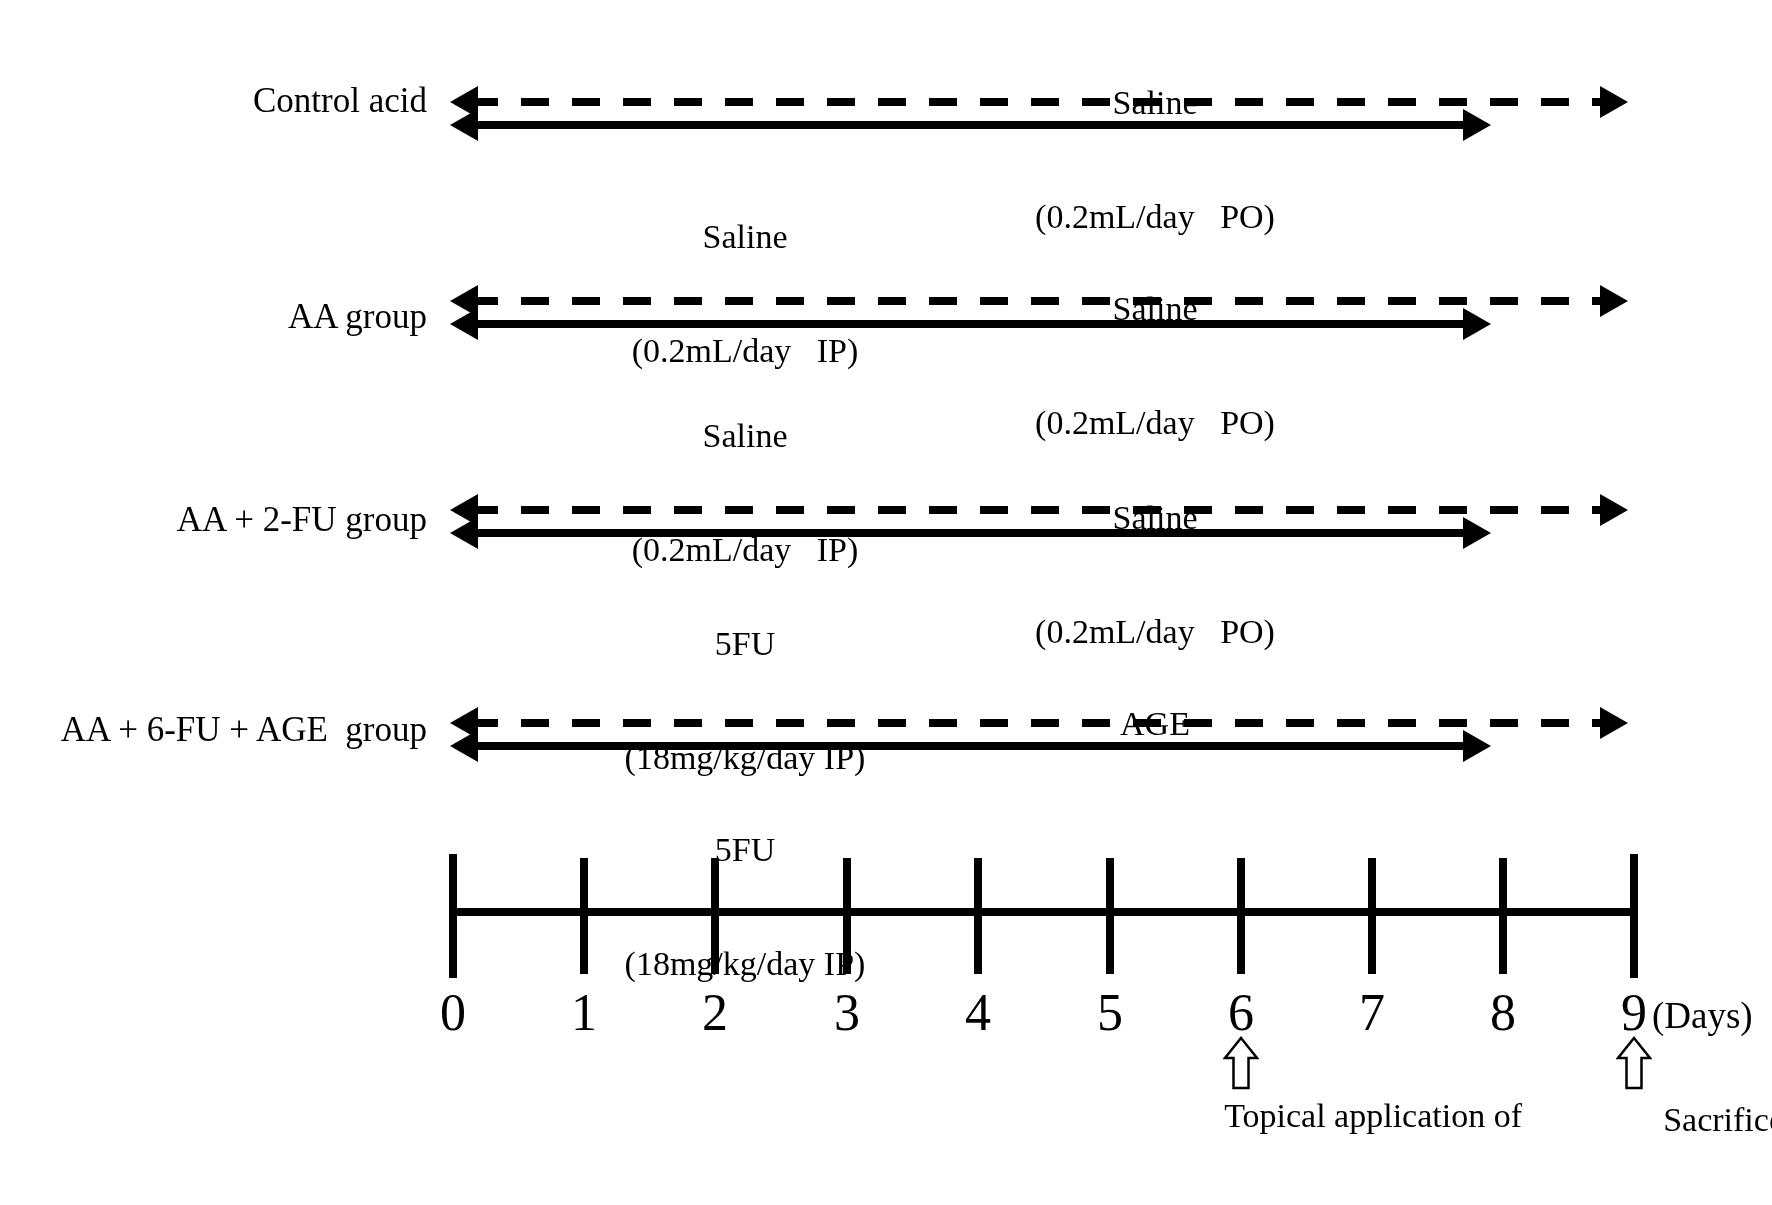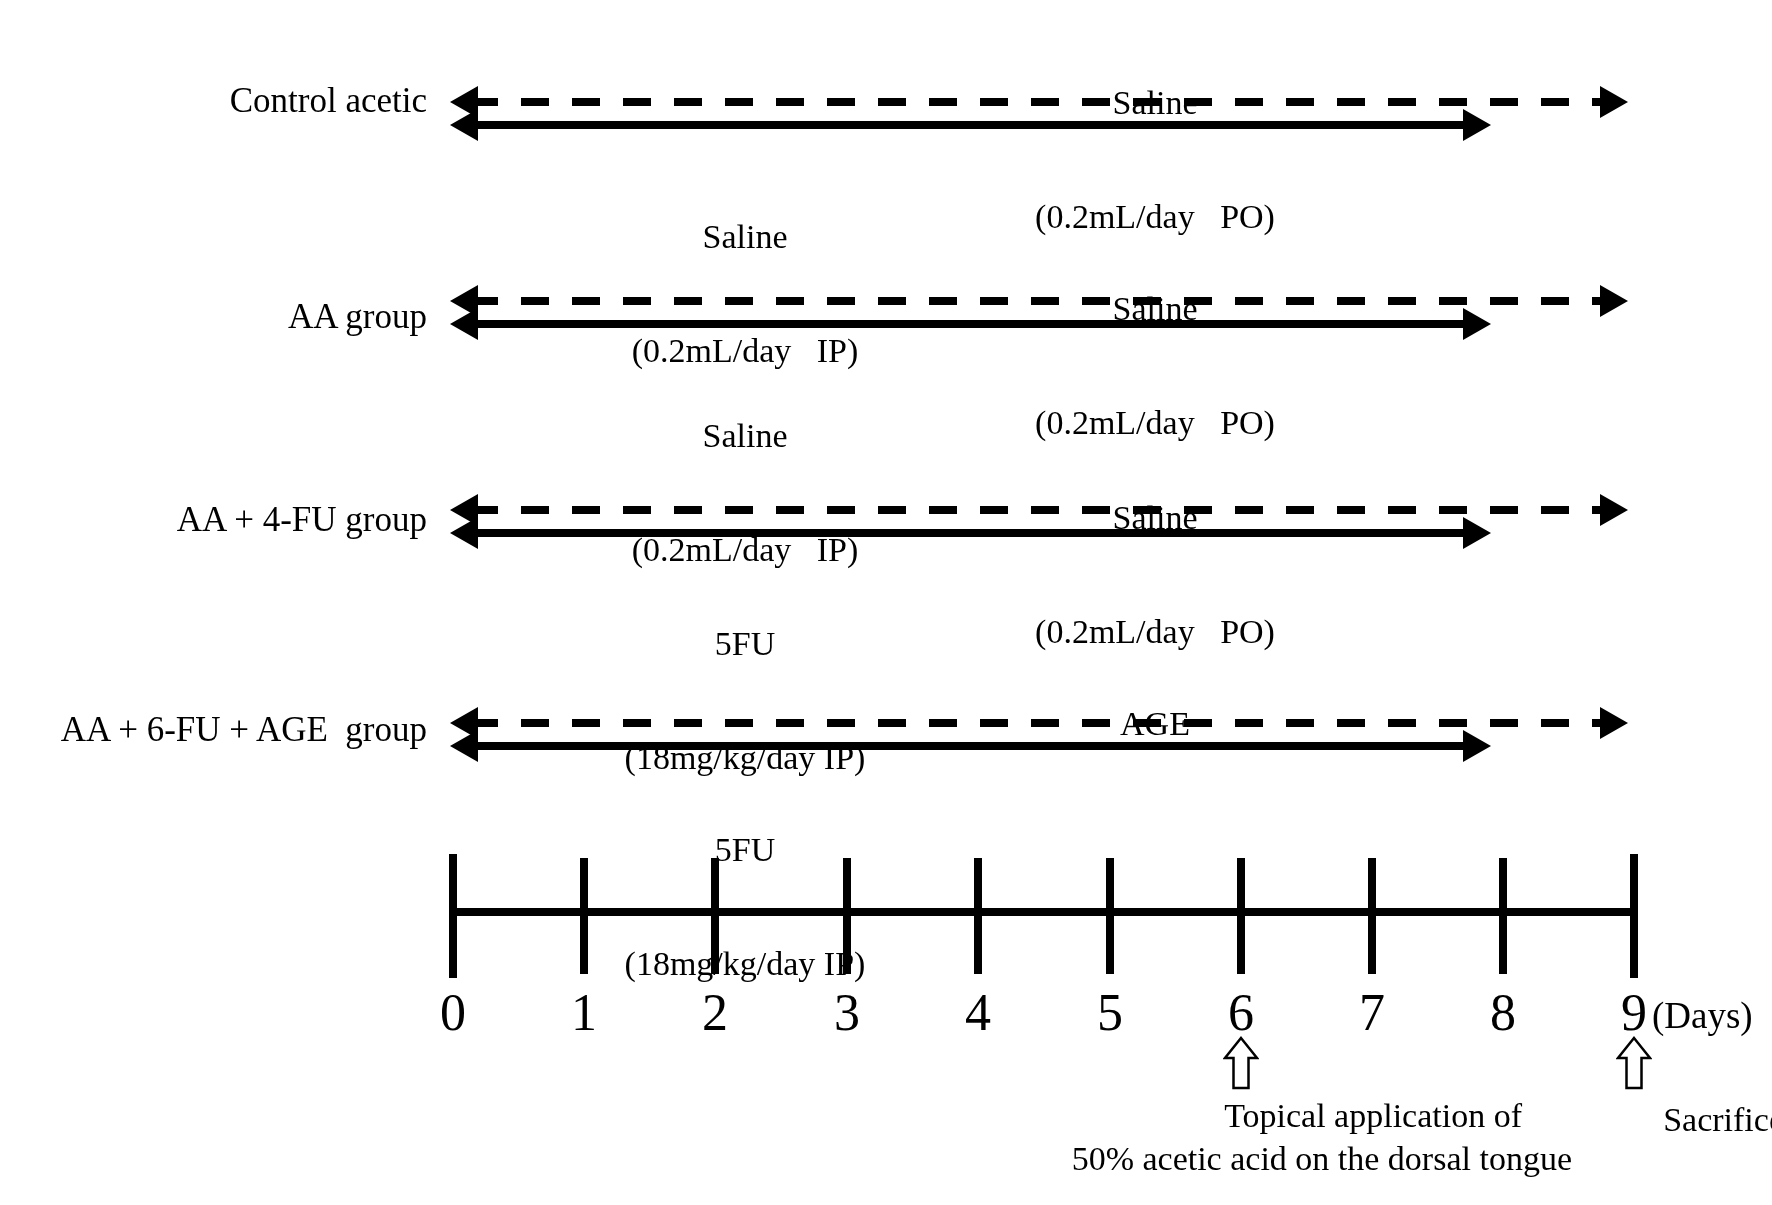--- a/index.html
+++ b/index.html
@@ -52,21 +52,21 @@
     <div class="harrow dashed" style="top:84px">
       <div class="head left"></div>
       <div class="shaft dash-line"></div>
       <div class="head right"></div>
     </div>
     <div class="harrow solid" style="top:107px">
       <div class="head left"></div>
       <div class="shaft solid-line"></div>
       <div class="head right"></div>
     </div>
-    <div class="txt group-label" style="top:82px">Control acetic</div>
+    <div class="txt group-label" style="top:82px">Control acid</div>
     <div class="txt center ip-label" style="top:142px">
       <div>Saline</div>
       <div>(0.2mL/day   IP)</div>
     </div>
   </div>
 
   
   <div class="grp">
     <div class="txt center po-label" style="top:214px">
       <div>Saline</div>
@@ -98,21 +98,21 @@
     <div class="harrow dashed" style="top:492px">
       <div class="head left"></div>
       <div class="shaft dash-line"></div>
       <div class="head right"></div>
     </div>
     <div class="harrow solid" style="top:515px">
       <div class="head left"></div>
       <div class="shaft solid-line"></div>
       <div class="head right"></div>
     </div>
-    <div class="txt group-label" style="top:501px">AA + 4-FU group</div>
+    <div class="txt group-label" style="top:501px">AA + 2-FU group</div>
     <div class="txt center ip-label" style="top:549px">
       <div>5FU</div>
       <div>(18mg/kg/day IP)</div>
     </div>
   </div>
 
   
   <div class="grp">
     <div class="txt center po-label" style="top:629px">
       <div>AGE</div>
@@ -169,16 +169,15 @@
       <path d="M18 2 L34 22 L25.5 22 L25.5 52 L10.5 52 L10.5 22 L2 22 Z" fill="#ffffff" stroke="#000000" stroke-width="2.5" stroke-linejoin="miter"></path>
     </svg>
   </div>
   <div class="up-arrow" style="left:1616px;top:1036px">
     <svg width="36" height="54" viewBox="0 0 36 54">
       <path d="M18 2 L34 22 L25.5 22 L25.5 52 L10.5 52 L10.5 22 L2 22 Z" fill="#ffffff" stroke="#000000" stroke-width="2.5" stroke-linejoin="miter"></path>
     </svg>
   </div>
 
   <div class="anno" style="left:922px;width:600px;top:1096px">Topical application of</div>
-  <div class="anno" style="left:872px;width:700px;top:1139px">50% acetic acid on the dorsal tongue</div>
   <div class="anno" style="left:1484px;width:300px;top:1100px">Sacrifice</div>
 
 </div>
 
 </body></html>

